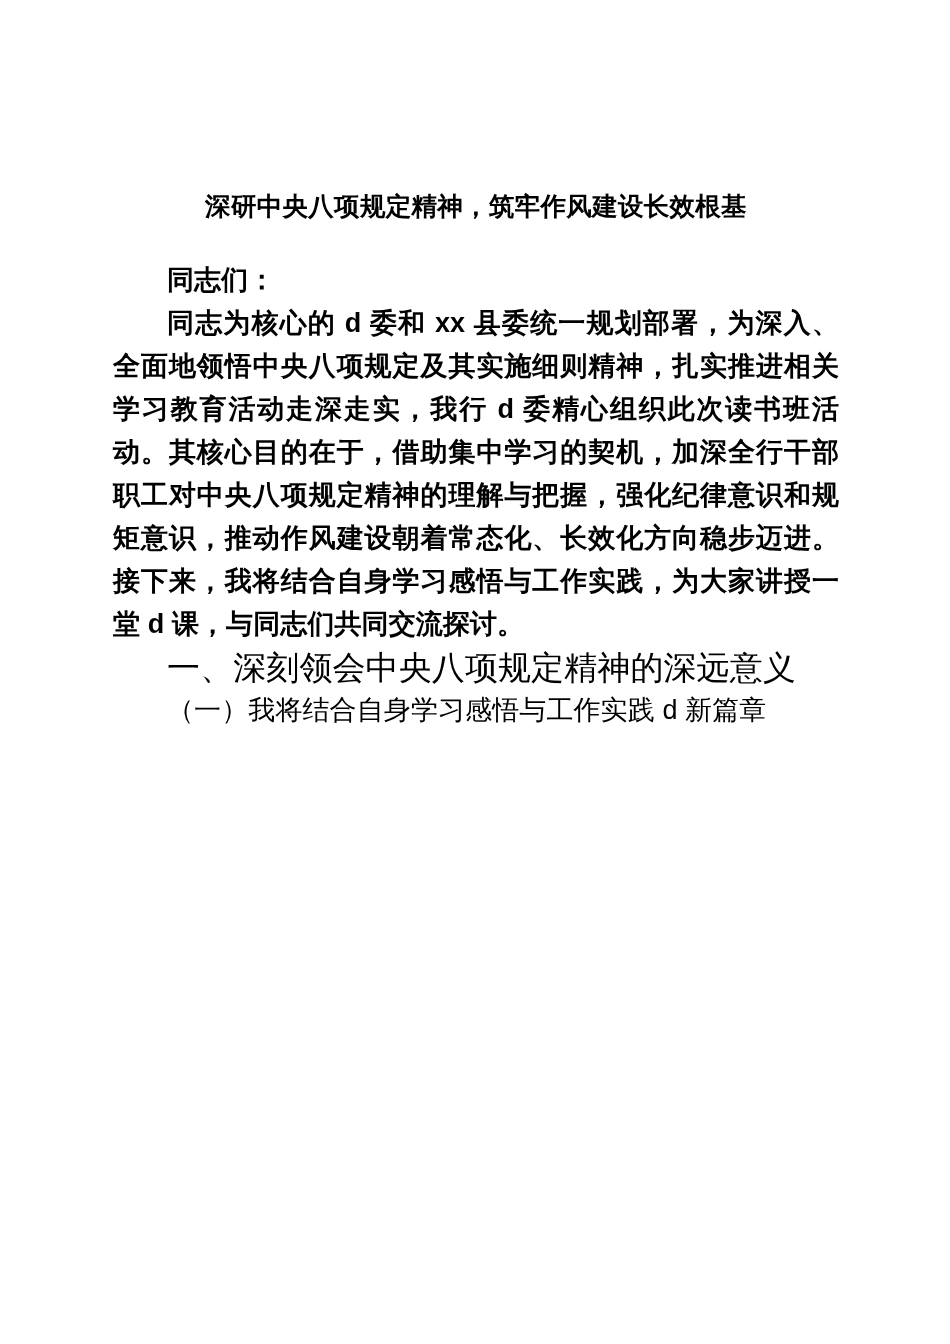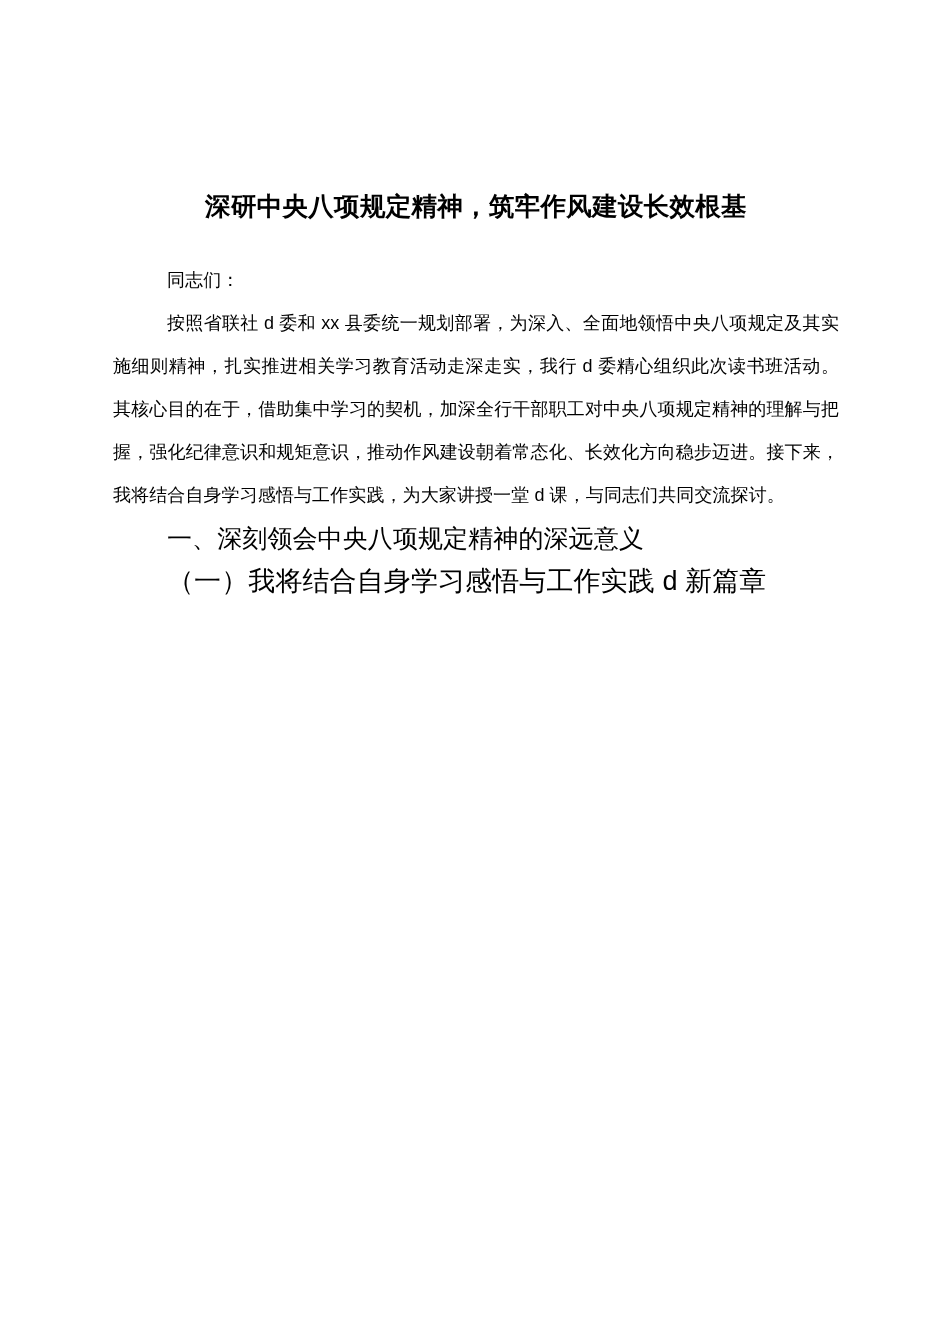--- a/index.html
+++ b/index.html
@@ -32,35 +32,35 @@
   .doc-title {
     font-size: 25.5px;
     font-weight: bold;
     line-height: 42px;
     text-align: center;
     letter-spacing: 0.3px;
     margin: 0 0 32px 0;
     white-space: nowrap;
   }
   .para {
-    font-size: 18px;
-    font-weight: normal;
+    font-size: 27px;
+    font-weight: bold;
     line-height: 43px;
     text-align: justify;
     text-justify: inter-ideograph;
     text-align-last: left;
     margin: 0;
     letter-spacing: 0.1px;
     word-break: break-all;
   }
   .para.indent-2 {
     text-indent: 54px;
   }
   .heading-1 {
-    font-size: 25px;
+    font-size: 33px;
     font-weight: normal;
     line-height: 43px;
     margin: 0;
     text-indent: 54px;
     letter-spacing: 0.1px;
   }
   .heading-2 {
     font-size: 27px;
     font-weight: normal;
     line-height: 43px;
@@ -72,21 +72,21 @@
 </head>
 <body>
 
 <div class="page">
   <div class="doc-body">
 
     <h1 class="doc-title">深研中央八项规定精神，筑牢作风建设长效根基</h1>
 
     <p class="para indent-2">同志们：</p>
 
-    <p class="para indent-2">按照省联社 d 委和 xx 县委统一规划部署，为深入、全面地领悟中央八项规定及其实施细则精神，扎实推进相关学习教育活动走深走实，我行 d 委精心组织此次读书班活动。其核心目的在于，借助集中学习的契机，加深全行干部职工对中央八项规定精神的理解与把握，强化纪律意识和规矩意识，推动作风建设朝着常态化、长效化方向稳步迈进。接下来，我将结合自身学习感悟与工作实践，为大家讲授一堂 d 课，与同志们共同交流探讨。</p>
+    <p class="para indent-2">同志为核心的 d 委和 xx 县委统一规划部署，为深入、全面地领悟中央八项规定及其实施细则精神，扎实推进相关学习教育活动走深走实，我行 d 委精心组织此次读书班活动。其核心目的在于，借助集中学习的契机，加深全行干部职工对中央八项规定精神的理解与把握，强化纪律意识和规矩意识，推动作风建设朝着常态化、长效化方向稳步迈进。接下来，我将结合自身学习感悟与工作实践，为大家讲授一堂 d 课，与同志们共同交流探讨。</p>
 
     <p class="heading-1">一、深刻领会中央八项规定精神的深远意义</p>
 
 
     <p class="heading-2">（一）我将结合自身学习感悟与工作实践 d 新篇章</p>
 
   </div>
 </div>
 
 </body></html>

